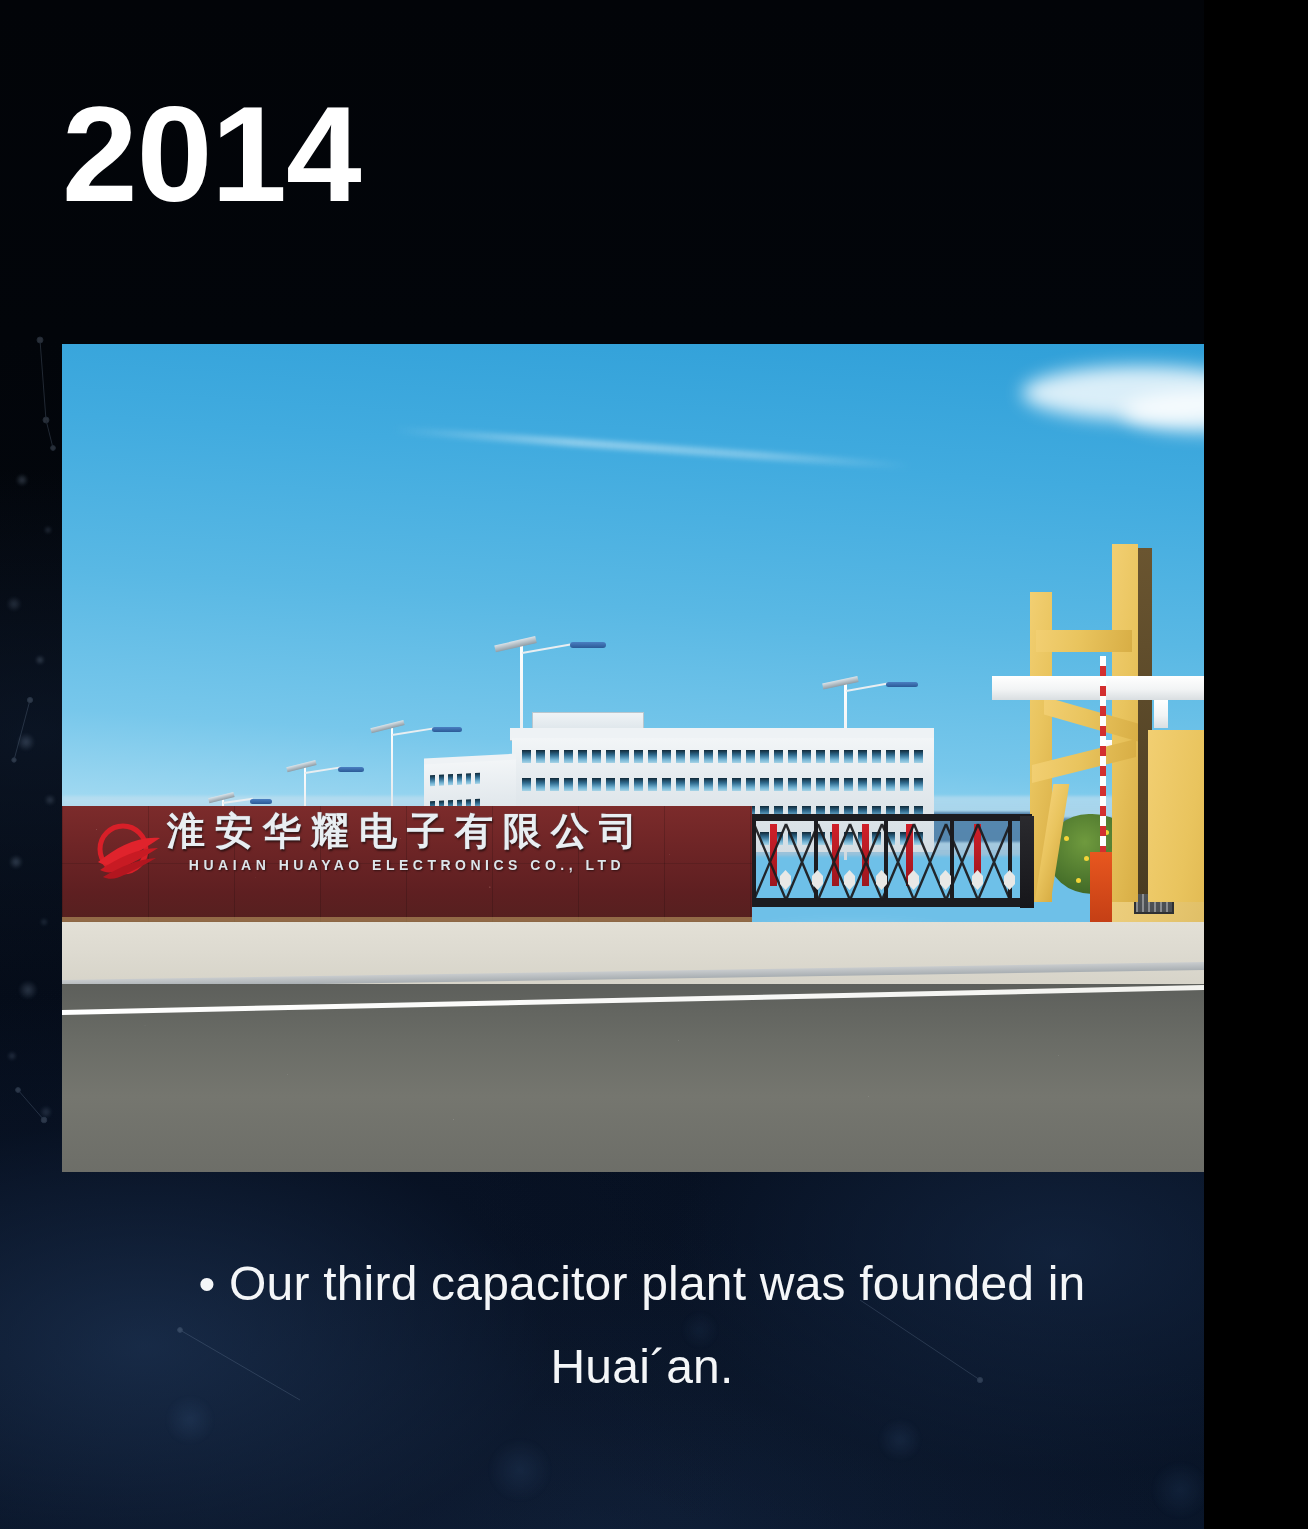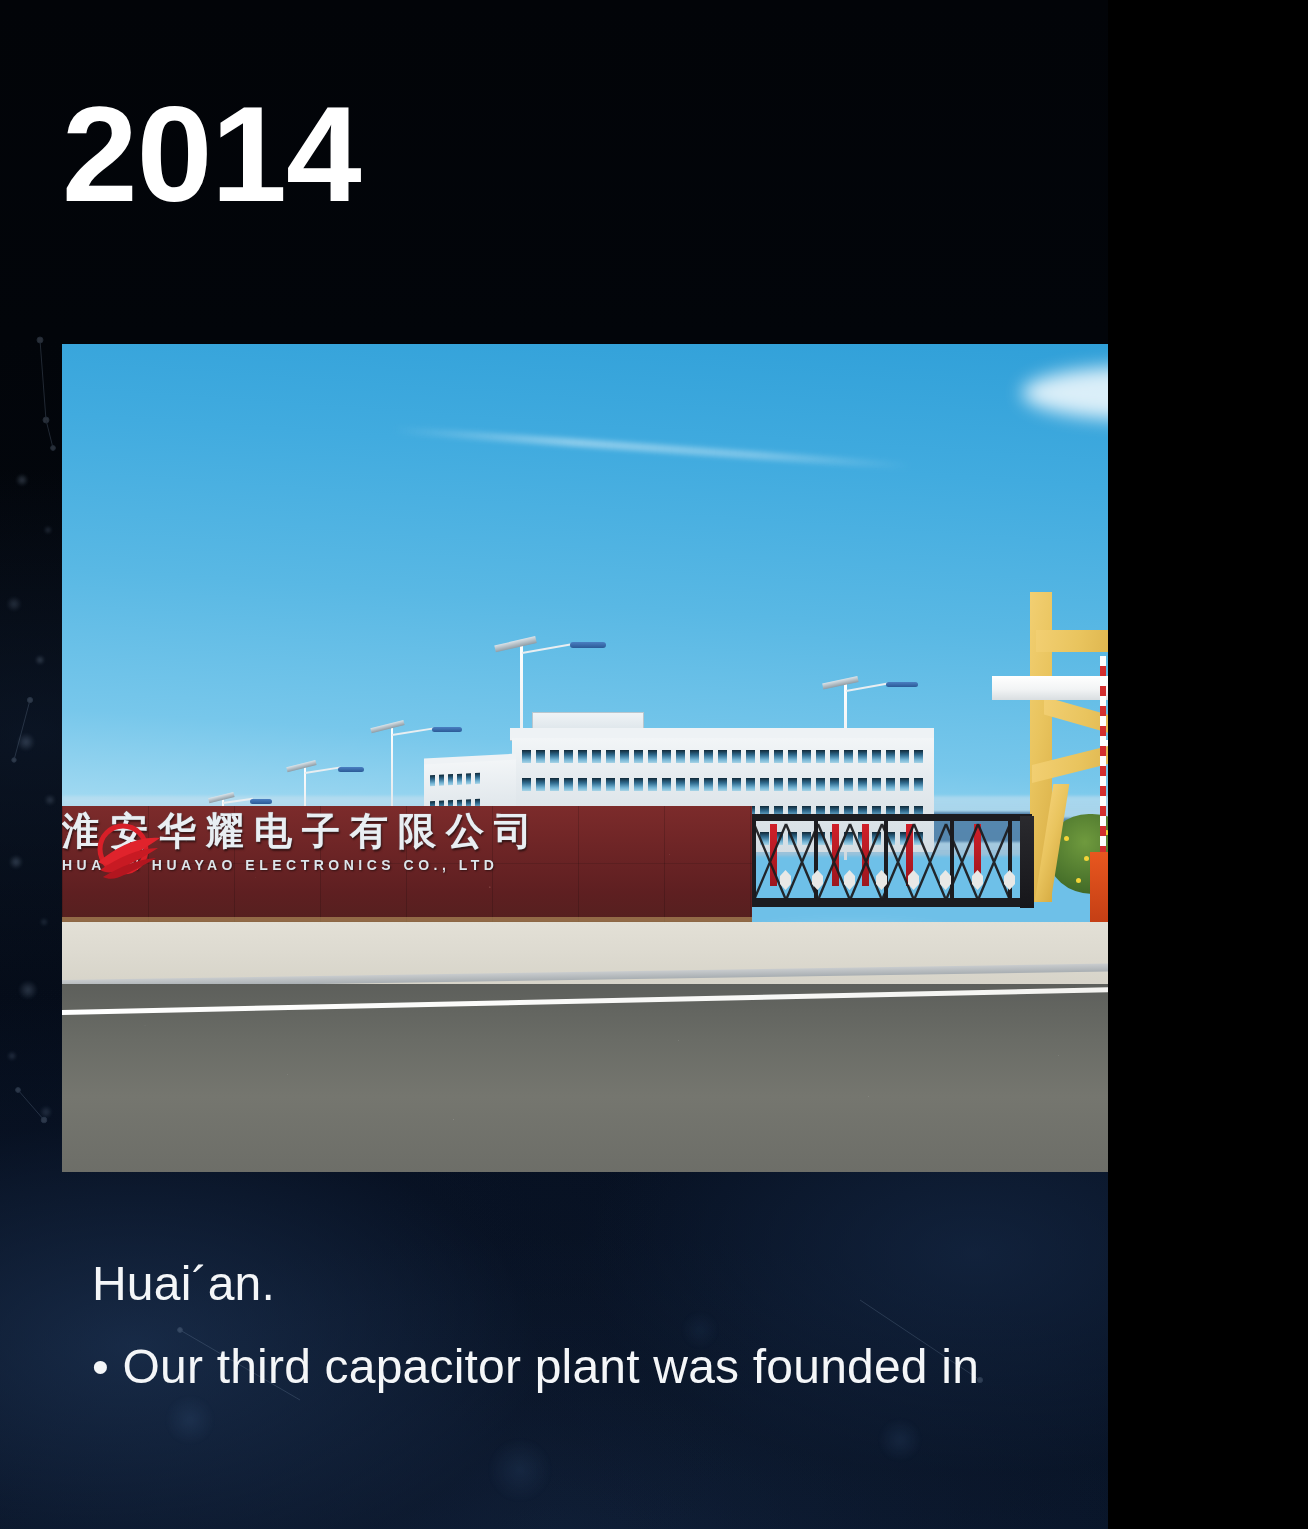--- a/index.html
+++ b/index.html
@@ -10,24 +10,25 @@
   body {
     width: 1308px;
     height: 1529px;
     overflow: hidden;
     font-family: "Liberation Sans", sans-serif;
   }
 
   
   #slide {
     position: relative;
-    width: 1108px;
+    width: 1204px;
     height: 1529px;
     background: #3b82f6;
     overflow: hidden;
+    text-align: center;
   }
 
   
   .bg-layer {
     position: absolute;
     inset: 0;
     pointer-events: none;
   }
   .bg-base {
     background:
@@ -663,17 +664,17 @@
     </div>
 
     <div class="ph sidewalk"></div>
     <div class="ph curb"></div>
     <div class="ph road"></div>
     <div class="ph lane-line"></div>
 
   </div>
 
   <div id="caption">
+    <div>• Our third capacitor plant was founded in</div>
     <div>Huai´an.</div>
-    <div>• Our third capacitor plant was founded in</div>
   </div>
 
 </div>
 
 </body></html>

